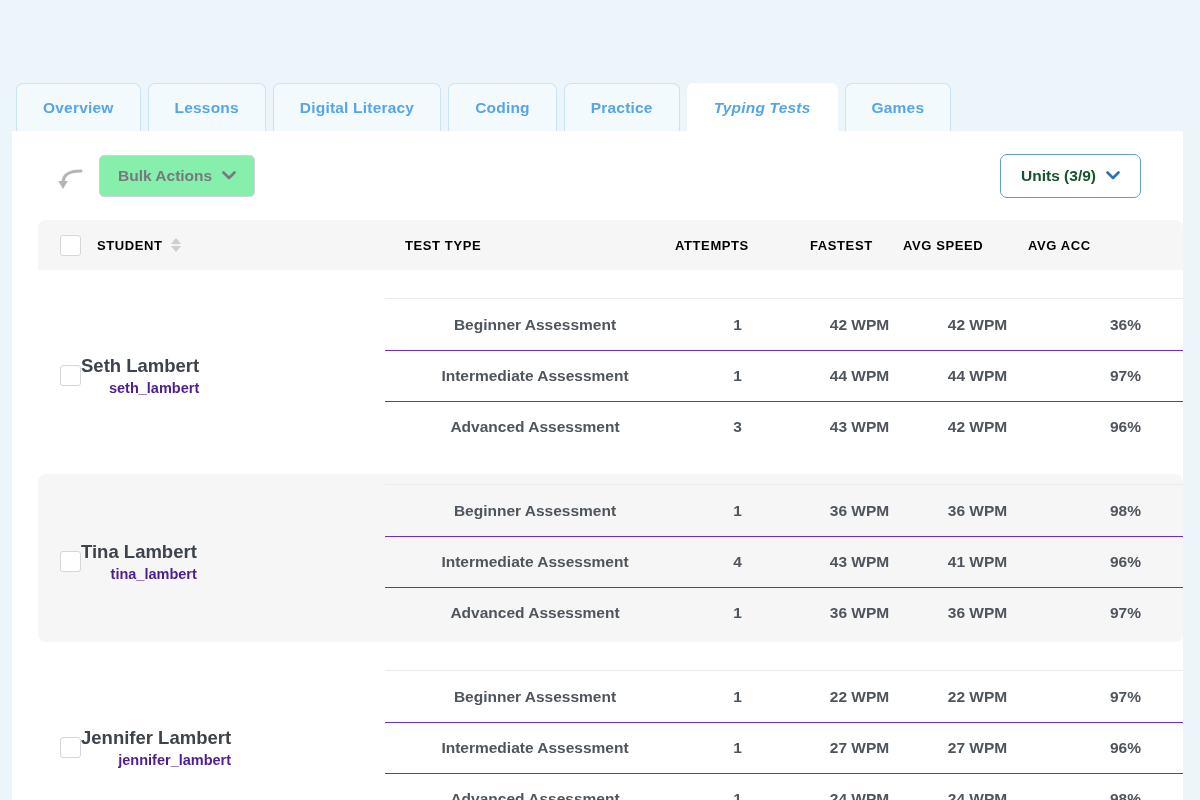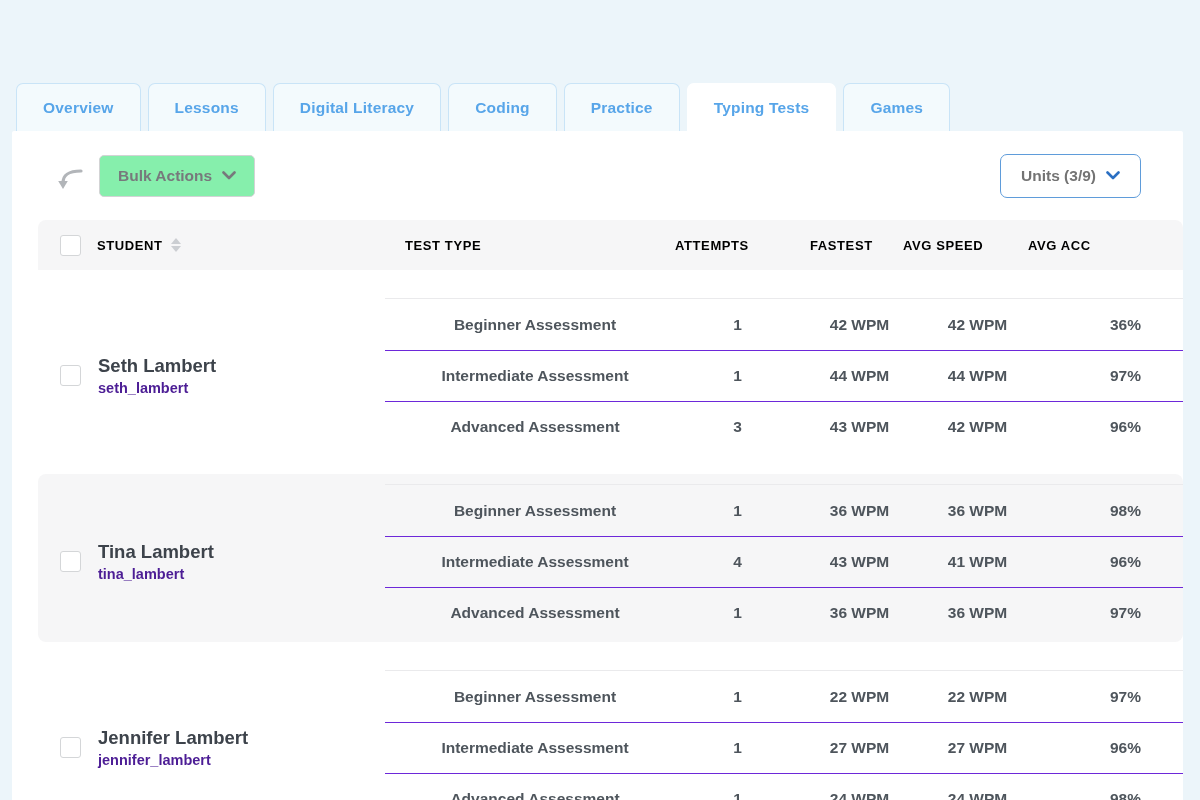--- a/index.html
+++ b/index.html
@@ -33,20 +33,21 @@
     font-weight:600;
     letter-spacing:.2px;
     cursor:pointer;
     white-space:nowrap;
   }
   .tab.active {
     background:#ffffff;
     border-color:#ffffff;
     position:relative;
     z-index:2;
+    font-style:italic;
   }
 
   
   .panel {
     position:relative;
     margin-left:12px;
     width:1171px;
     height:717px;
     background:#ffffff;
     border-radius:2px;
@@ -77,21 +78,21 @@
     display:flex; align-items:center; gap:10px;
     margin-left:auto;
     margin-right:22px;
     background:#ffffff;
     border:1.5px solid #5f9cda;
     border-radius:7px;
     height:44px;
     padding:0 20px;
     font-size:15.5px;
     font-weight:700;
-    color:#737373;
+    color:#14532d;
     cursor:pointer;
     font-family:"Liberation Sans", sans-serif;
   }
 
   
   .grid-cols {
     display:grid;
     grid-template-columns:347px 280px 135px 93px 125px 1fr;
   }
   .table-header {
@@ -137,22 +138,22 @@
     padding:10px 0 4px 0;
     background:#f6f6f7;
     border-radius:8px;
   }
 
   .student-cell {
     width:347px;
     flex:none;
     display:flex;
     align-items:center;
-    gap:17px;
     padding-left:22px;
+    text-align:right;
   }
   .student-name { font-size:18.5px; font-weight:700; color:#3d434b; }
   .student-username { font-size:14.5px; font-weight:700; color:#4c1d95; margin-top:3px; }
 
   .tests { flex:1; border-top:1px solid #eaeaec;text-align:center; }
   .test-row {
     display:grid;
     grid-template-columns:280px 135px 93px 125px 1fr;
     height:51px;
     align-items:center;

